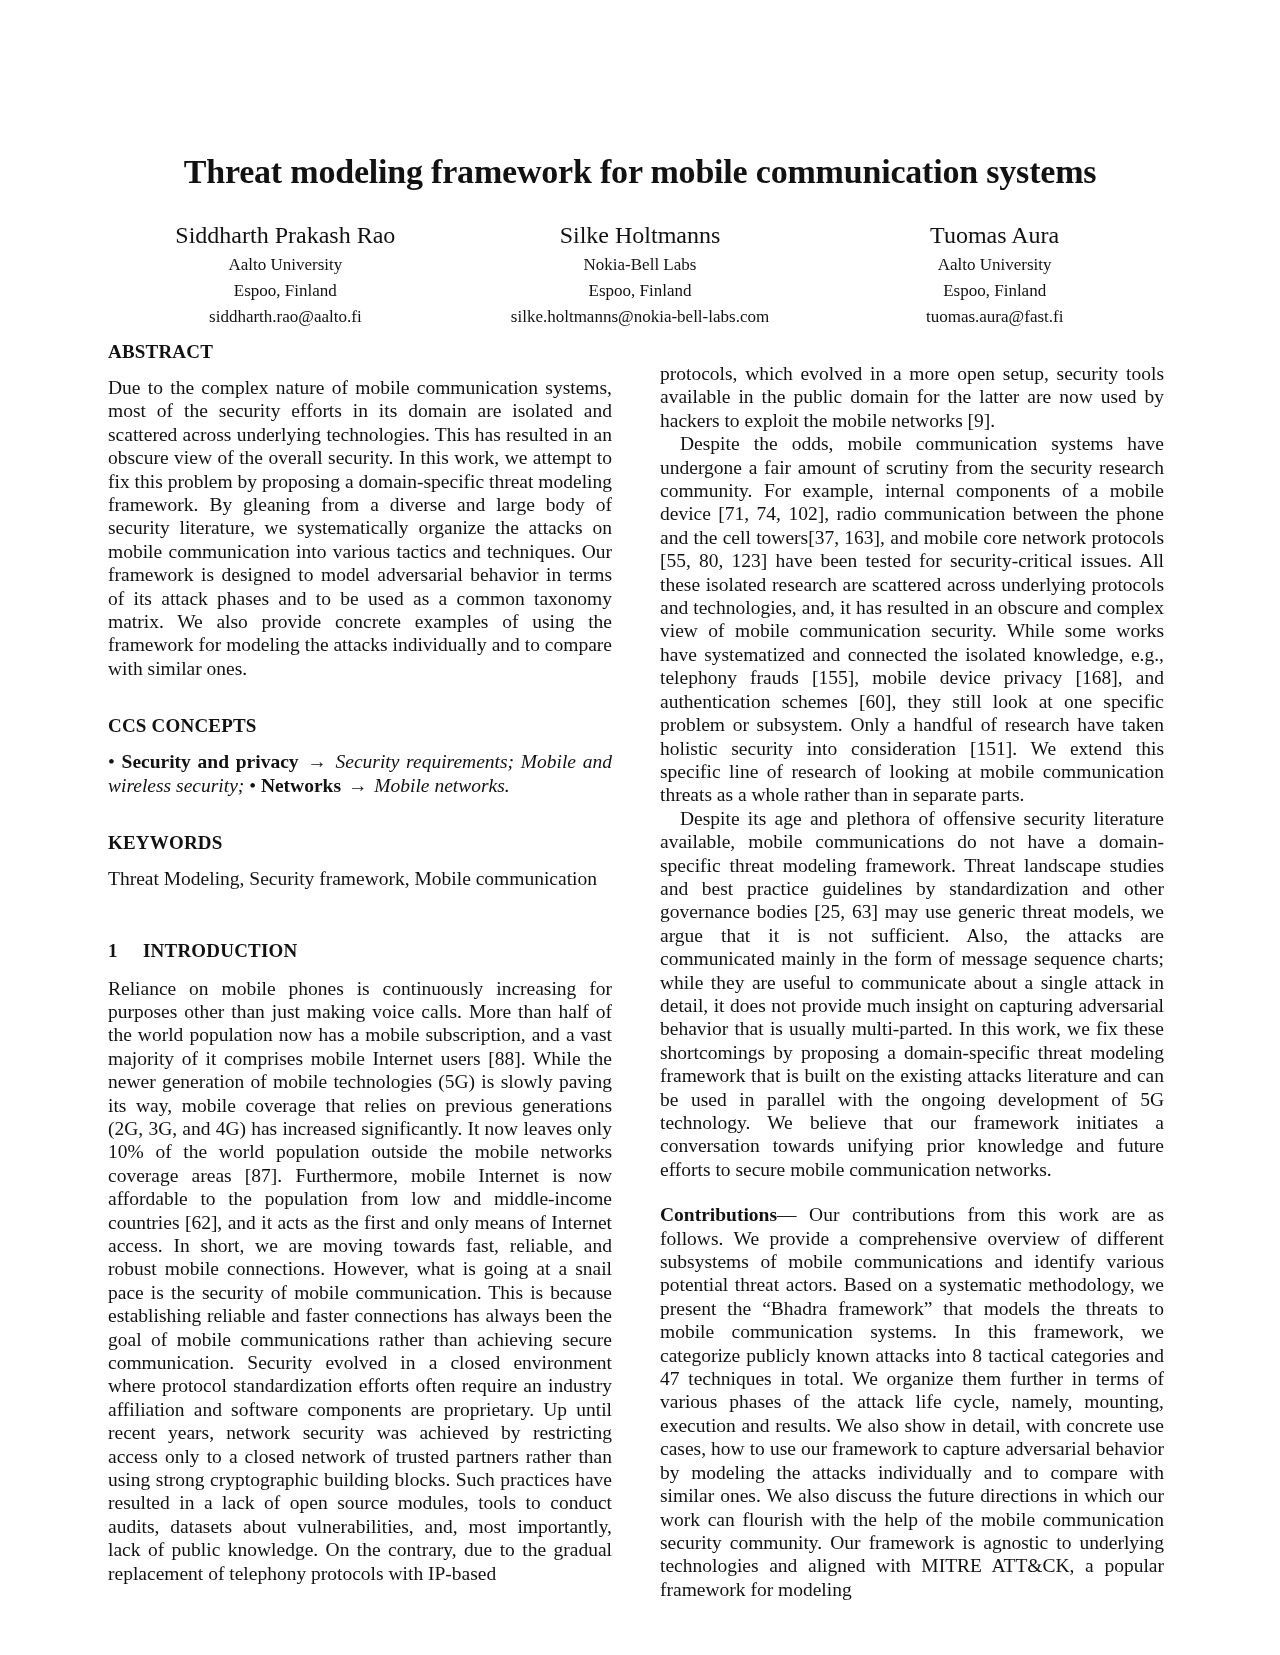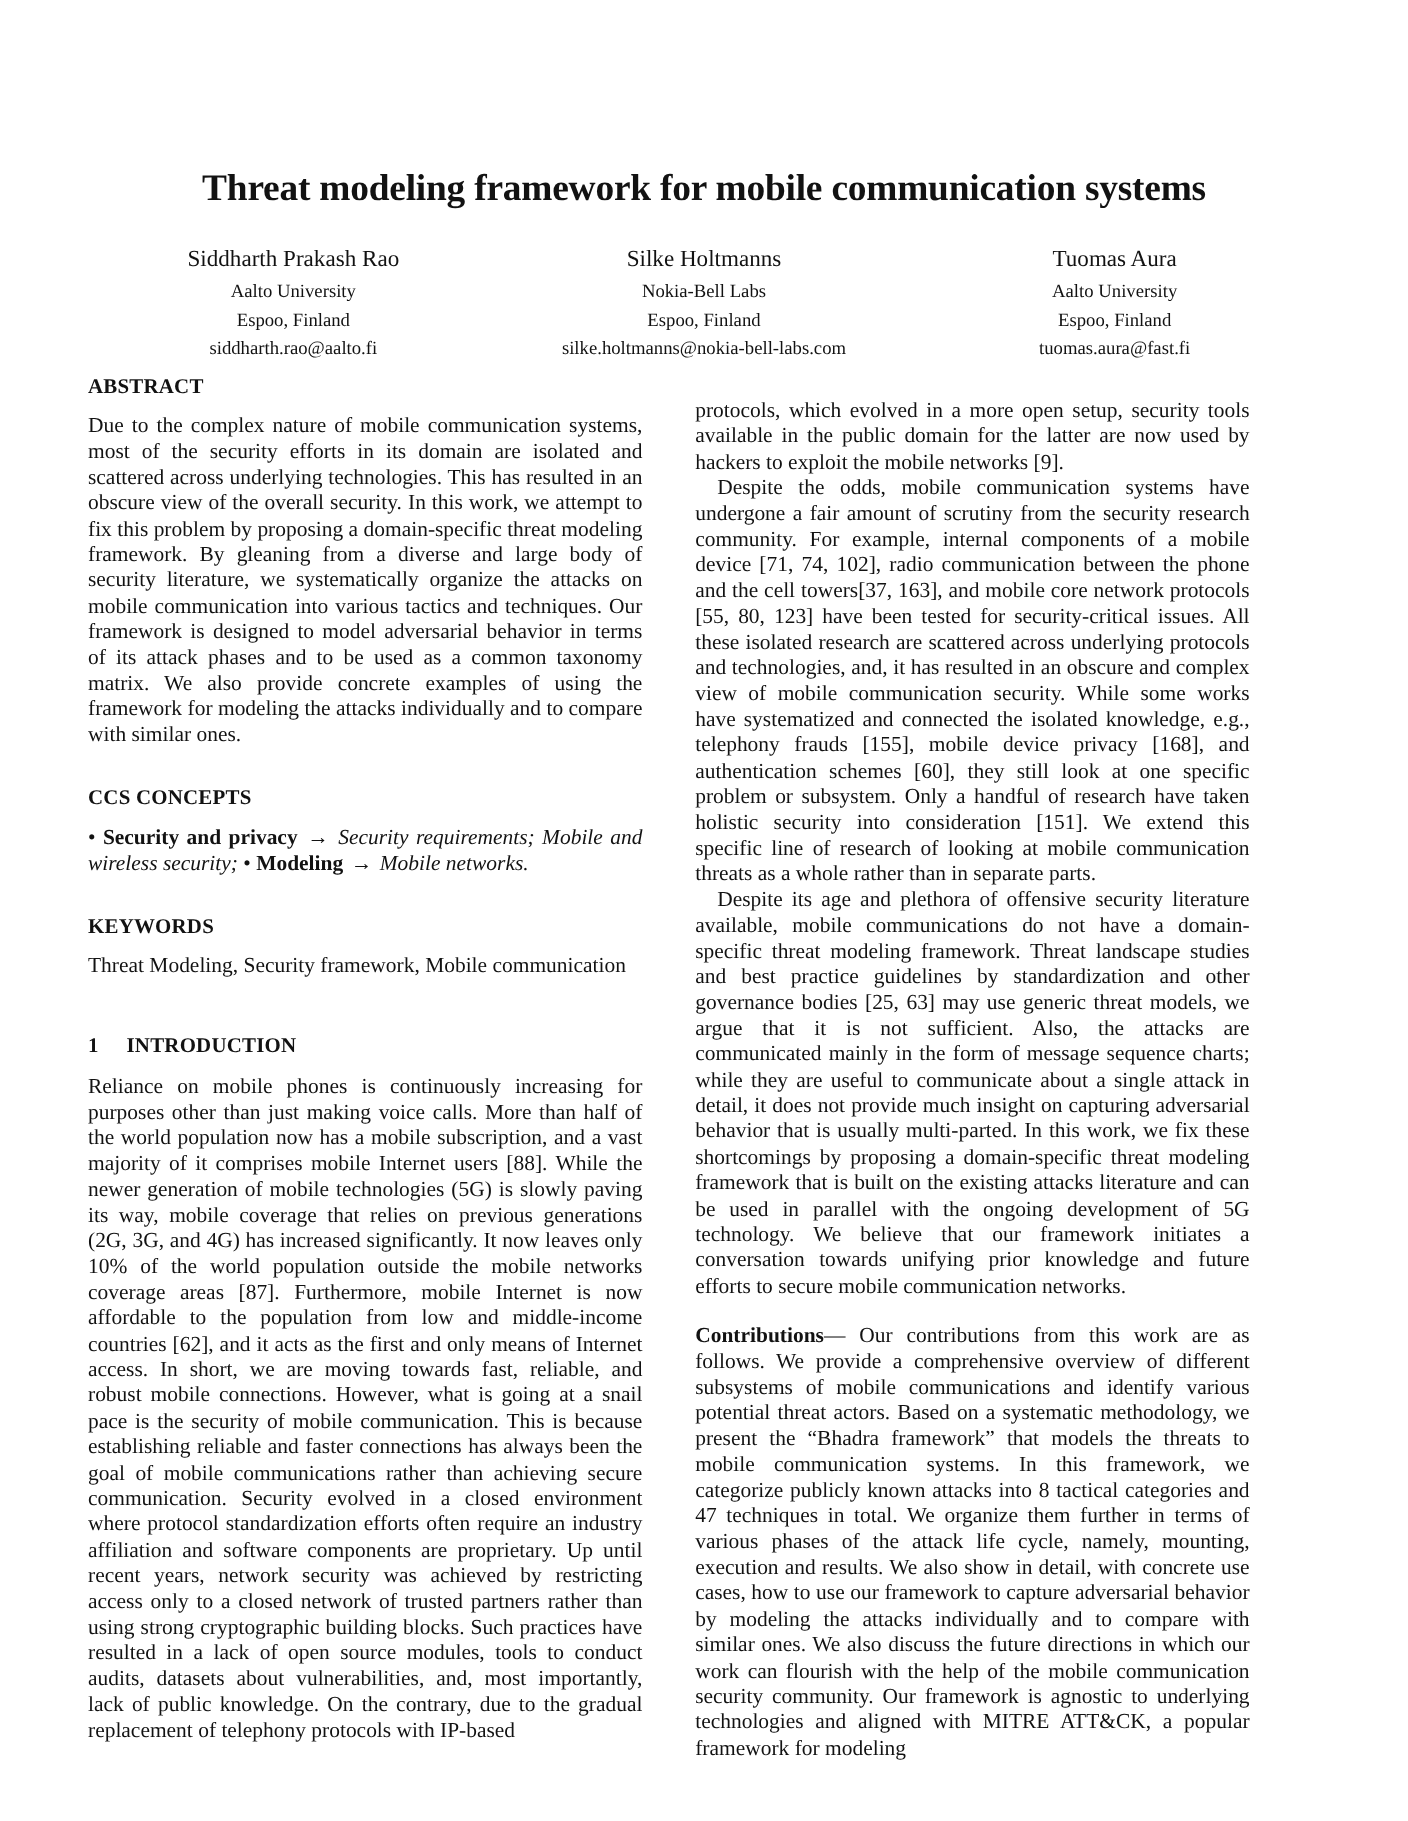--- a/index.html
+++ b/index.html
@@ -1,39 +1,39 @@
 <!DOCTYPE html>
 <html><head>
 <meta charset="utf-8">
 <style>
   html, body { margin:0; padding:0; background:#ffffff; }
   .page {
     position:relative;
     width:1280px; height:1655px;
     background:#ffffff;
     box-sizing:border-box;
-    padding:0 80px;
+    padding:0 108px;
     overflow:hidden;
     font-family:"Liberation Serif", serif;
     color:#121212;
   }
   .title {
     margin:0; padding-top:152px;
     text-align:center;
     font-size:34px; font-weight:700;
     letter-spacing:-0.2px;
     line-height:40px;
   }
   .authors {
     display:flex;
     margin-top:30px;
     text-align:center;
   }
   .author { flex:1 1 0; }
-  .author-name { font-size:21px; line-height:26px; margin-bottom:4px; }
+  .author-name { font-size:24px; line-height:26px; margin-bottom:4px; }
   .author-line { font-size:17px; line-height:26px; }
   .columns {
     display:flex;
     gap:48px;
     margin-top:8px;
   }
   .col { width:504px; flex:0 0 auto; }
   .col-right { padding-top:24px;font-family:Liberation Serif, serif; }
   h2 {
     font-size:19px; font-weight:700;
@@ -88,21 +88,21 @@
       <h2 class="first">ABSTRACT</h2>
       <p class="body">Due to the complex nature of mobile communication systems, most of the security efforts in its domain are isolated and scattered across underlying technologies. This has resulted in an obscure view of the overall security. In this work, we attempt to fix this problem by proposing a domain-specific threat modeling framework. By gleaning from a diverse and large body of security literature, we systematically organize the attacks on mobile communication into various tactics and techniques. Our framework is designed to model adversarial behavior in terms of its attack phases and to be used as a common taxonomy matrix. We also provide concrete examples of using the framework for modeling the attacks individually and to compare with similar ones.</p>
 
       <h2>CCS CONCEPTS</h2>
       <p class="body">
         <span>•</span>
         <b>Security and privacy</b>
         <span class="ccs-arrow">→</span>
         <i>Security requirements; Mobile and wireless security;</i>
         <span>•</span>
-        <b>Modeling</b>
+        <b>Networks</b>
         <span class="ccs-arrow">→</span>
         <i>Mobile networks.</i>
       </p>
 
       <h2>KEYWORDS</h2>
       <p class="body">Threat Modeling, Security framework, Mobile communication</p>
 
       <h2 class="section">
         <span class="secnum">1</span><span>INTRODUCTION</span>
       </h2>

